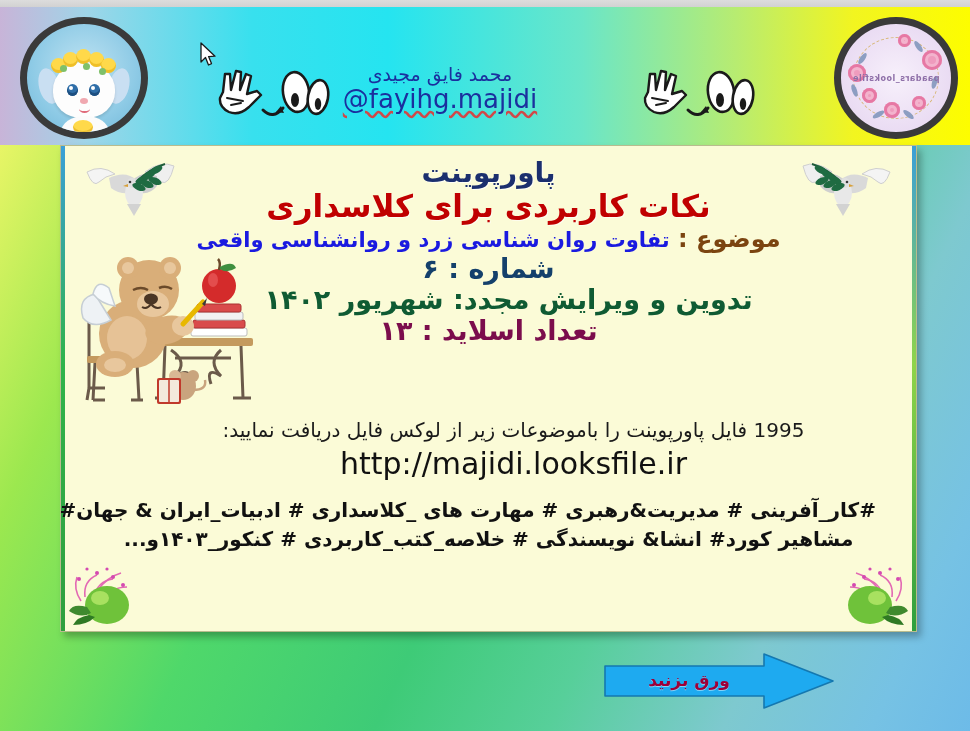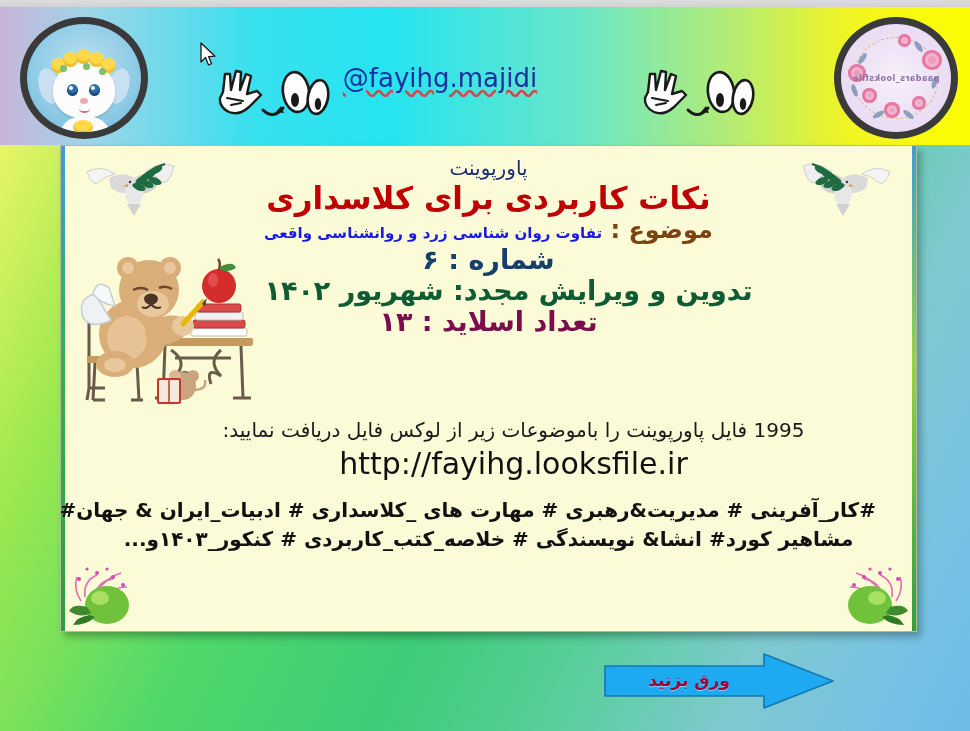--- a/index.html
+++ b/index.html
@@ -133,26 +133,26 @@
   .popper{position:absolute;width:100px;height:62px;}
   #popper-left{left:6px;bottom:2px;}
   #popper-right{right:6px;bottom:2px;transform:scaleX(-1);}
 
   
   #teddy{position:absolute;left:10px;top:92px;width:190px;height:180px;}
 
   
   #slide-text{position:absolute;left:0;right:0;top:12px;text-align:center;}
   .ln{line-height:1.08;white-space:nowrap;}
-  #line-ppt{font-size:20px;font-weight:normal;color:#1b2f6e;
+  #line-ppt{font-size:28px;font-weight:bold;color:#1b2f6e;
     text-shadow:1px 1px 0 rgba(255,255,255,.7);}
   #line-main{font-size:31px;font-weight:bold;color:#c00000;margin-top:2px;
     text-shadow:1px 1px 0 rgba(255,255,255,.6);}
   #line-subject{font-size:24px;font-weight:bold;color:#7b4410;margin-top:3px;}
-  #line-subject .sub-val{color:#1a1ae0;font-size:15px;}
+  #line-subject .sub-val{color:#1a1ae0;font-size:21px;}
   #line-number{font-size:27px;font-weight:bold;color:#14406b;margin-top:1px;}
   #line-edition{font-size:27px;font-weight:bold;color:#0f5b33;margin-top:2px;padding-left:40px;}
   #line-count{font-size:27px;font-weight:bold;color:#7b0d4c;margin-top:2px;}
 
   #mid-block{position:absolute;left:90px;right:40px;top:272px;text-align:center;}
   #line-promo{font-size:20px;color:#1a1a1a;font-weight:500;}
   #line-url{font-size:30px;color:#111;direction:ltr;margin-top:4px;
     font-family:"DejaVu Sans",sans-serif;}
 
   #tags-block{position:absolute;left:40px;right:40px;top:350px;text-align:center;
@@ -211,20 +211,21 @@
       <div class="sprig" style="left:-2px;top:46px;transform:rotate(-20deg);"></div>
       <div class="sprig" style="left:22px;top:70px;transform:rotate(60deg);"></div>
       <div class="sprig" style="left:52px;top:70px;transform:rotate(-50deg);"></div>
       <div class="sprig" style="left:78px;top:38px;transform:rotate(15deg);"></div>
       <div class="sprig" style="left:62px;top:2px;transform:rotate(-35deg);"></div>
     </div>
     <div class="wreath-text">paadars_looksfile</div>
   </div>
 
   <div id="author-block">
+    <div id="author-name">محمد فایق مجیدی</div>
     <div id="author-handle">@fayihg.majidi</div>
   </div>
 
   <svg id="doodle-left" class="doodle" viewBox="0 0 140 70">
     <g fill="#ffffff" stroke="#1a1a1a" stroke-width="2.4" stroke-linejoin="round">
       <path d="M18 30 L20 12 L25 12 L26 28 L31 9 L36 10 L35 28 L41 12 L46 14 L42 32
                L52 29 L56 33 L44 45 Q34 54 24 50 Q14 45 15 36 Z"></path>
     </g>
     <path d="M22 36 L38 39 M26 43 L36 41" stroke="#1a1a1a" stroke-width="2" fill="none" stroke-linecap="round"></path>
     <g fill="#ffffff" stroke="#1a1a1a" stroke-width="2.6">
@@ -420,21 +421,21 @@
         <span>موضوع :</span>
         <span class="sub-val">تفاوت روان شناسی زرد و روانشناسی واقعی</span>
       </div>
       <div id="line-number" class="ln">شماره : ۶</div>
       <div id="line-edition" class="ln">تدوین و ویرایش مجدد: شهریور ۱۴۰۲</div>
       <div id="line-count" class="ln">تعداد اسلاید : ۱۳</div>
     </div>
 
     <div id="mid-block">
       <div id="line-promo">1995 فایل پاورپوینت را باموضوعات زیر از لوکس فایل دریافت نمایید:</div>
-      <div id="line-url">http://fayihg.looksfile.ir</div>
+      <div id="line-url">http://majidi.looksfile.ir</div>
     </div>
 
     <div id="tags-block">
       <div class="tagline">#کار_آفرینی # مدیریت&amp;رهبری # مهارت های _کلاسداری # ادبیات_ایران &amp; جهان#</div>
       <div class="tagline">مشاهیر کورد# انشا&amp; نویسندگی # خلاصه_کتب_کاربردی # کنکور_۱۴۰۳و...</div>
     </div>
   </div>
 
   <div style="position:absolute;left:604px;top:653px;width:230px;height:56px;">
     <svg id="next-arrow" viewBox="0 0 230 56" style="position:absolute;left:0;top:0;">

